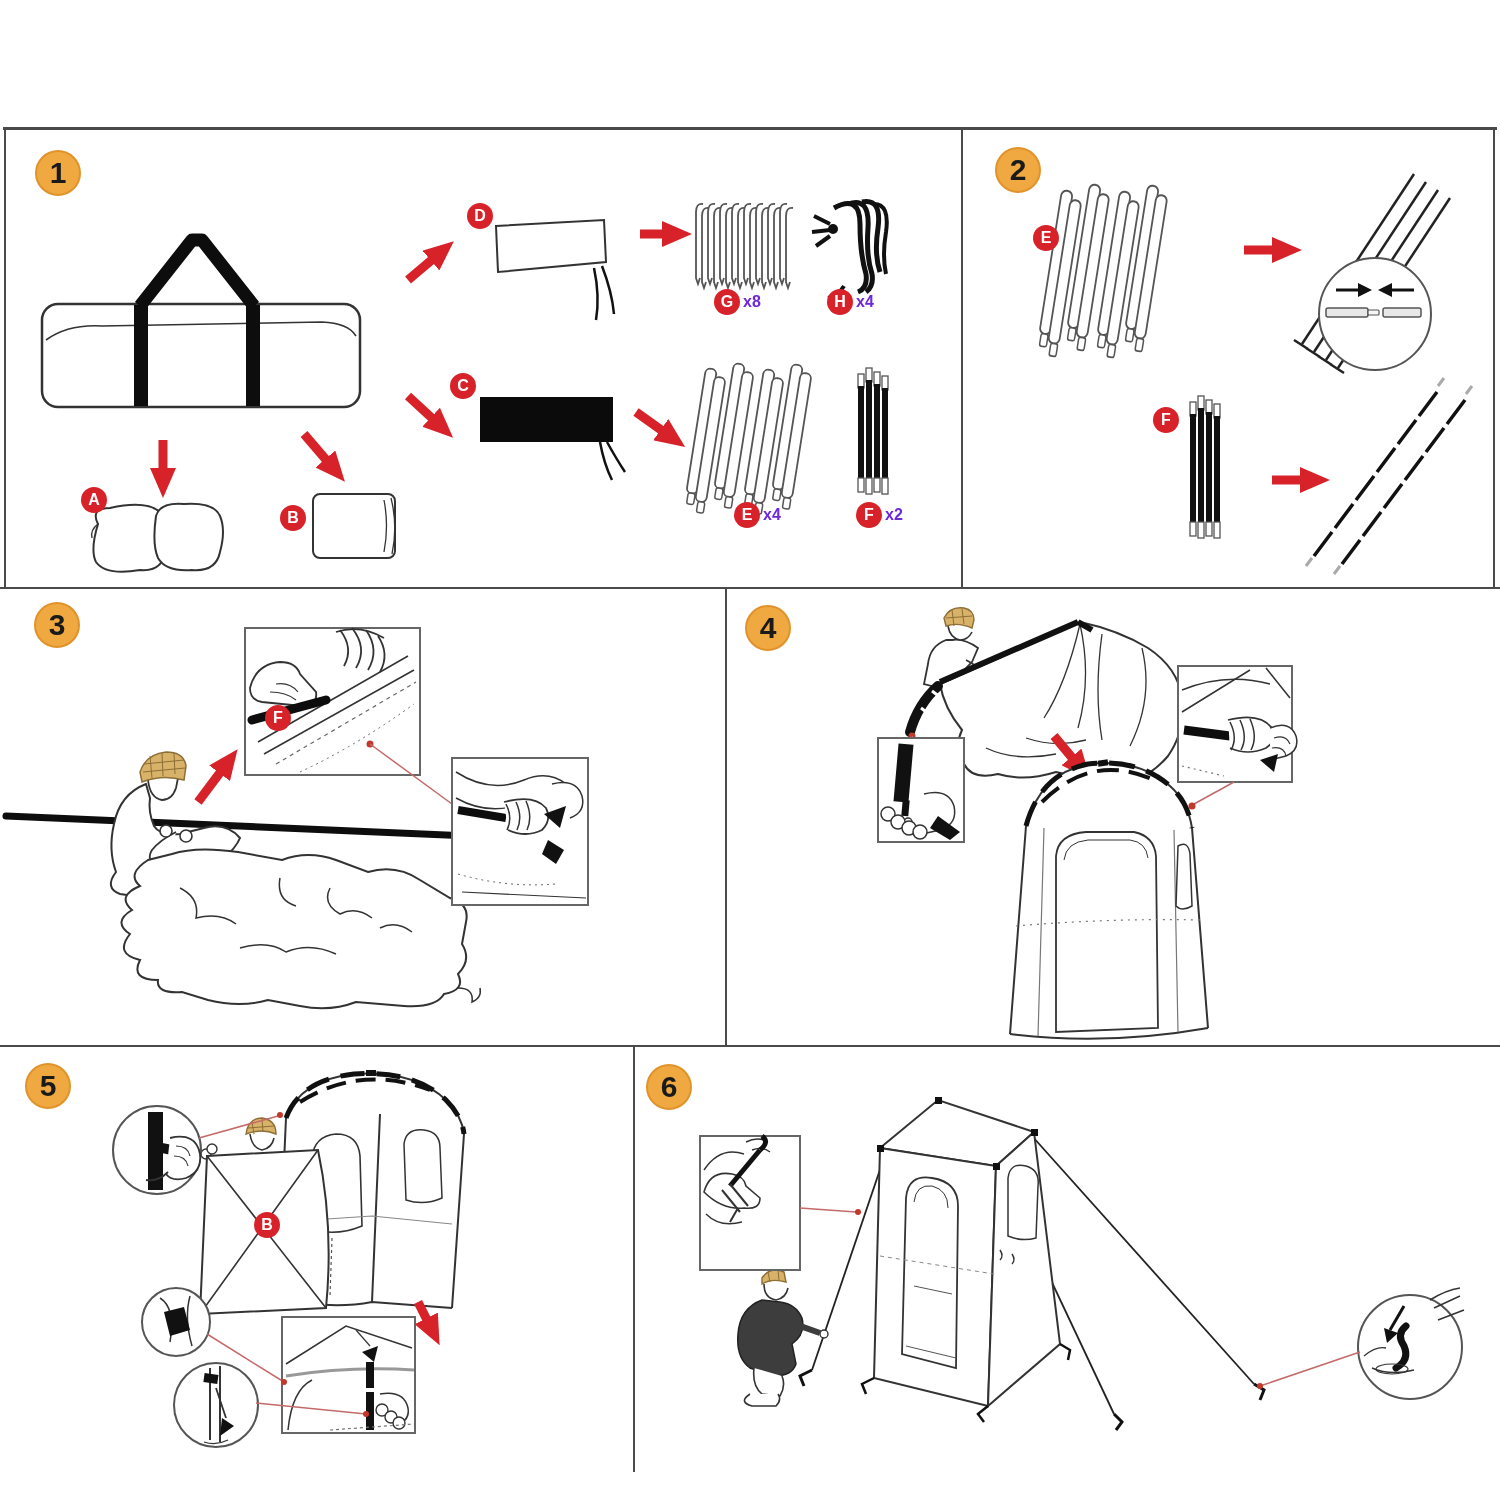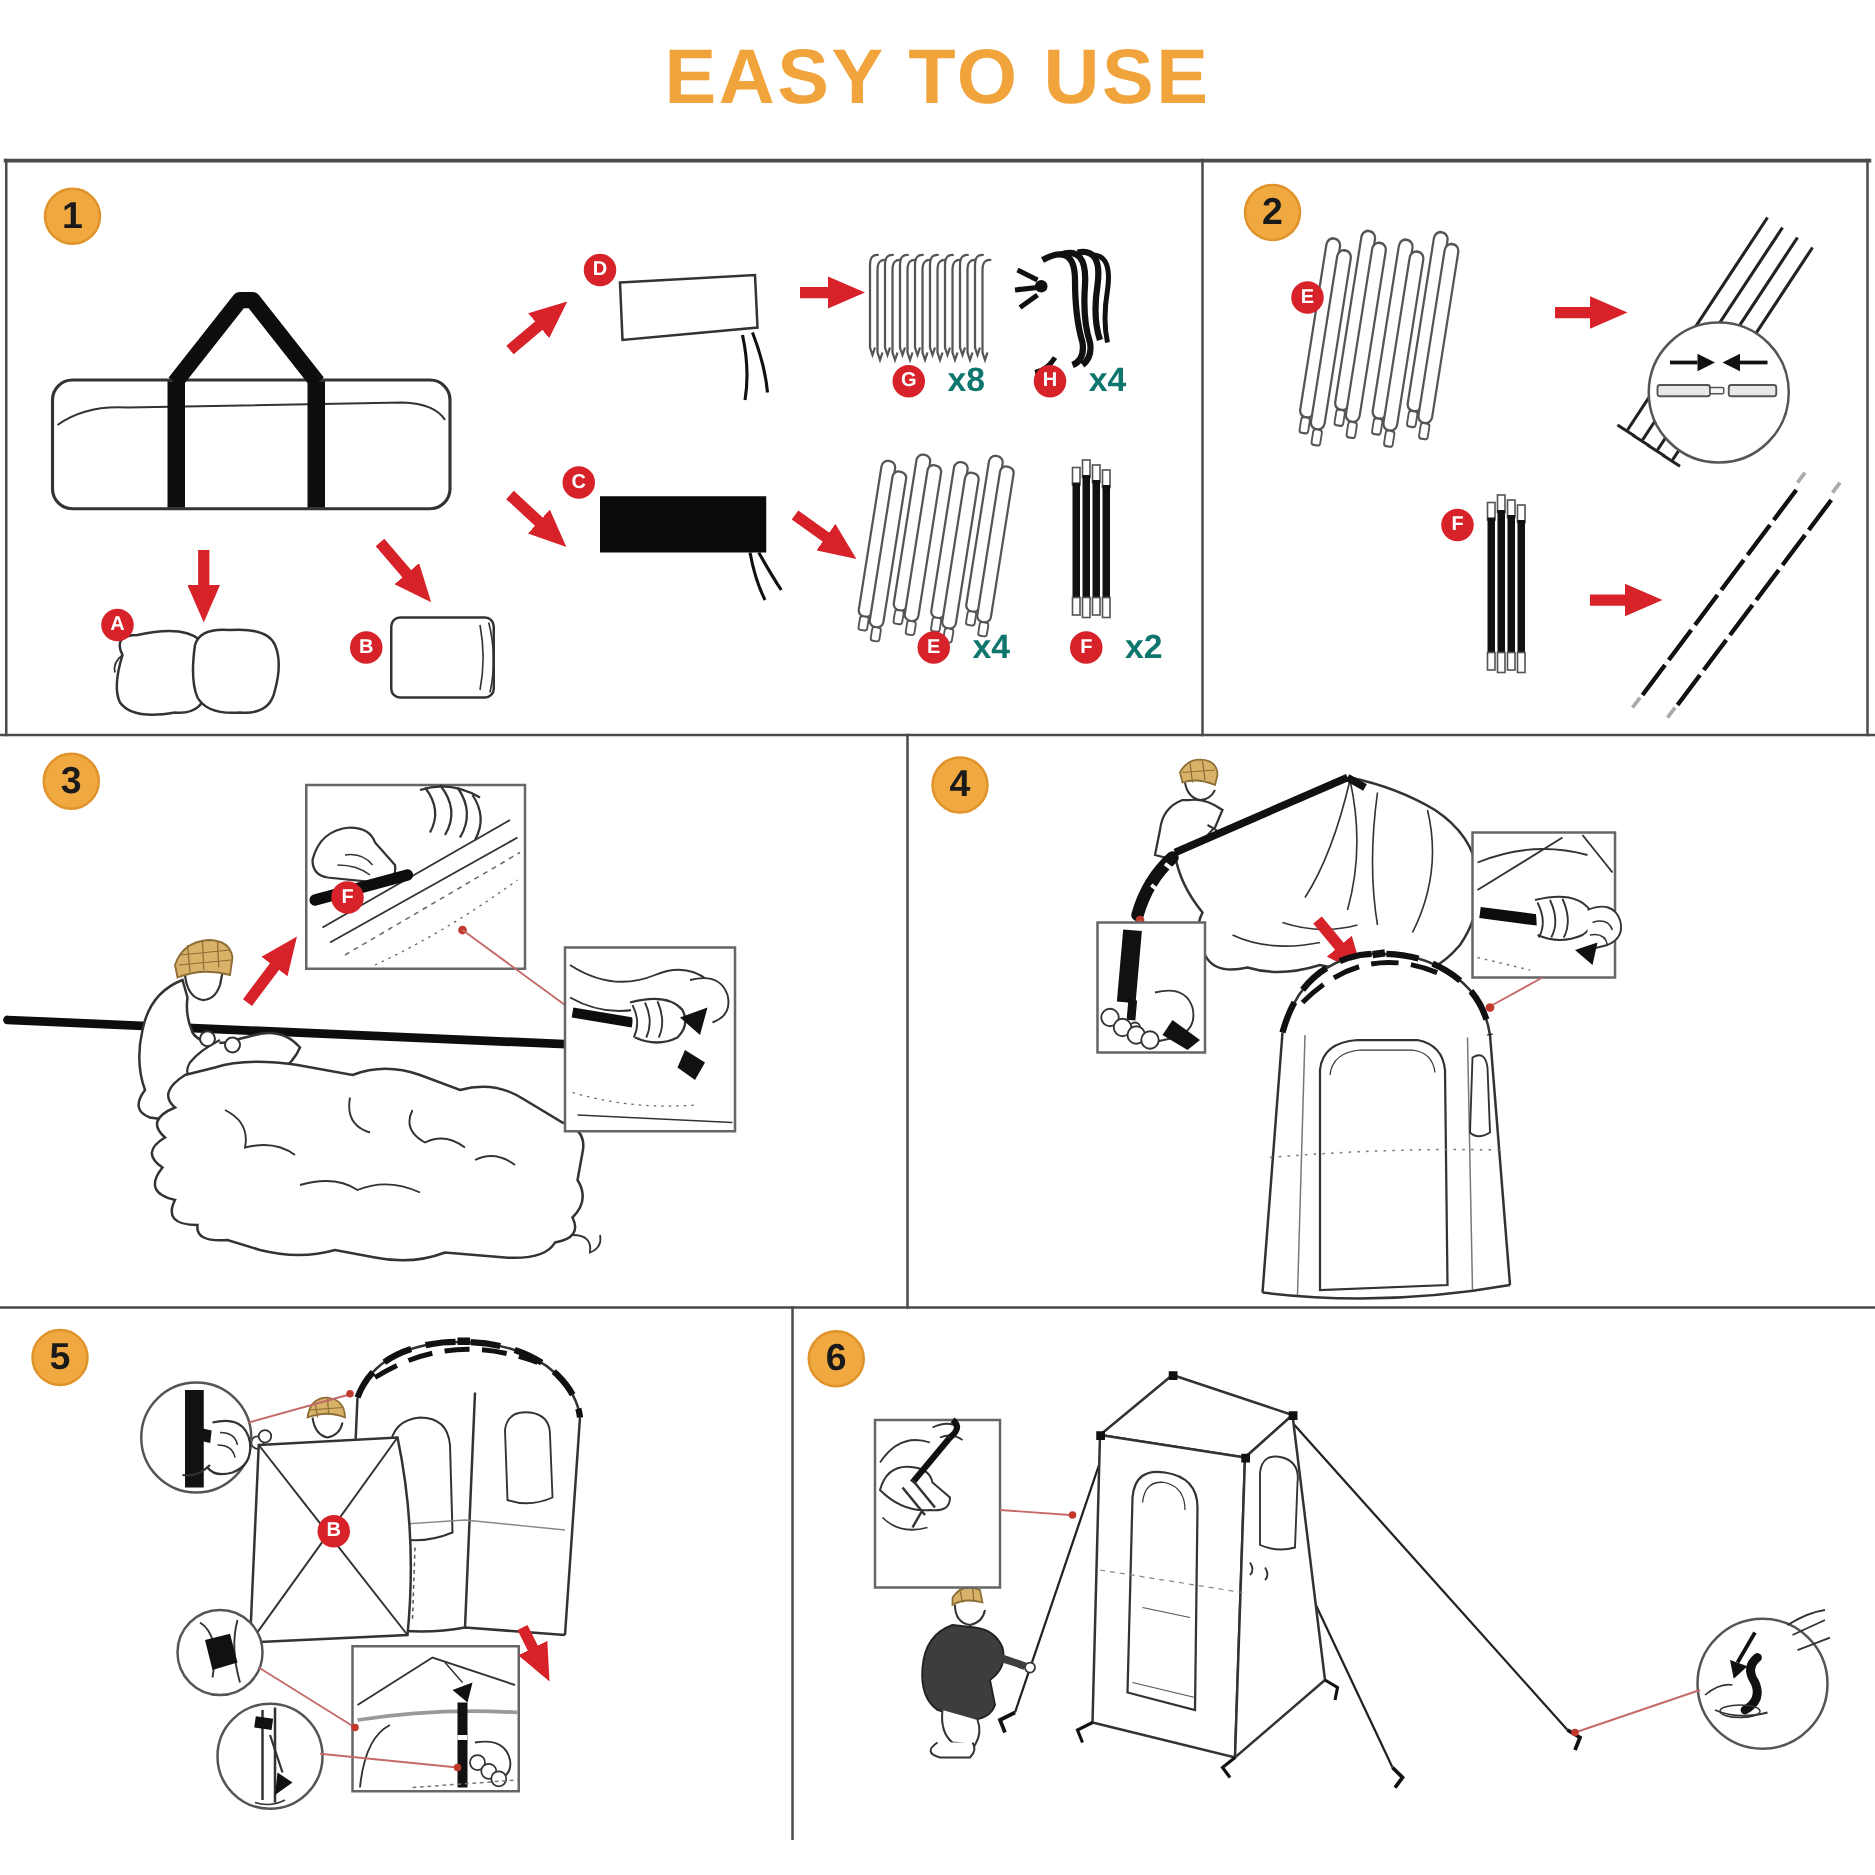--- a/index.html
+++ b/index.html
@@ -12,29 +12,28 @@
   
   .badge{position:absolute;width:46px;height:46px;border-radius:50%;
          background:#EFA940;border:2px solid #E0932B;box-sizing:border-box;
          display:flex;align-items:center;justify-content:center;
          font-size:30px;font-weight:bold;color:#1a1a1a;}
   
   .plabel{position:absolute;display:flex;align-items:center;transform:translate(-13px,-13px);}
   .plabel .circ{width:26px;height:26px;border-radius:50%;background:#D7222A;color:#fff;
          display:flex;align-items:center;justify-content:center;
          font-size:16px;font-weight:bold;line-height:1;}
-  .plabel .qty{margin-left:18px;color:#0f766e;font-size:27px;font-weight:bold;}
+  .plabel .qty{margin-left:3px;color:#6d28d9;font-size:16px;font-weight:bold;}
   .panel-svg{position:absolute;}
 </style>
 </head>
 <body>
 
 <div class="page">
 
-  <div class="title">EASY TO USE</div>
 
   <div class="hline" style="left:3px;top:127px;width:1494px;height:3px;"></div>
   <div class="hline" style="left:0;top:587px;width:1500px;height:2px;"></div>
   <div class="hline" style="left:0;top:1045px;width:1500px;height:2px;"></div>
   <div class="vline" style="left:4px;top:127px;width:2px;height:462px;"></div>
   <div class="vline" style="left:1493px;top:127px;width:2px;height:462px;"></div>
   <div class="vline" style="left:961px;top:127px;width:2px;height:462px;"></div>
   <div class="vline" style="left:725px;top:587px;width:2px;height:460px;"></div>
   <div class="vline" style="left:633px;top:1045px;width:2px;height:427px;"></div>
 

